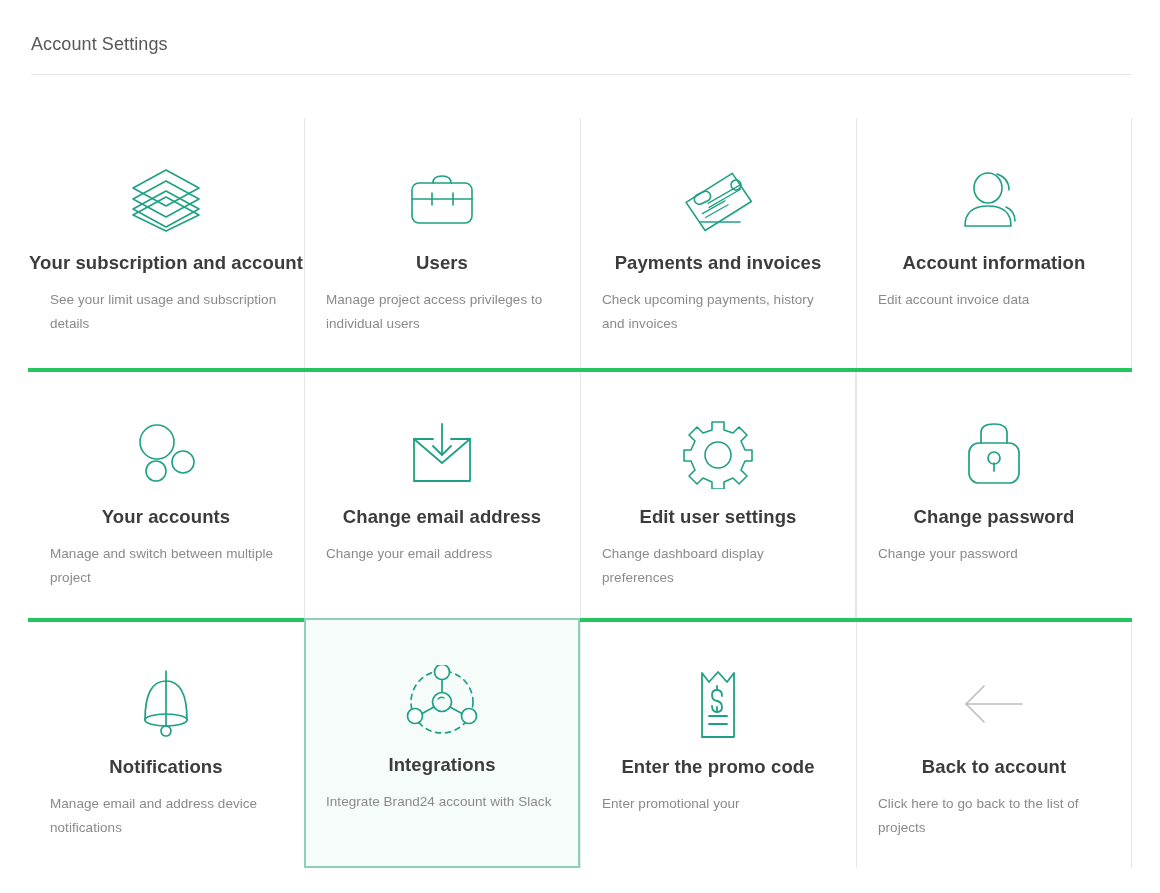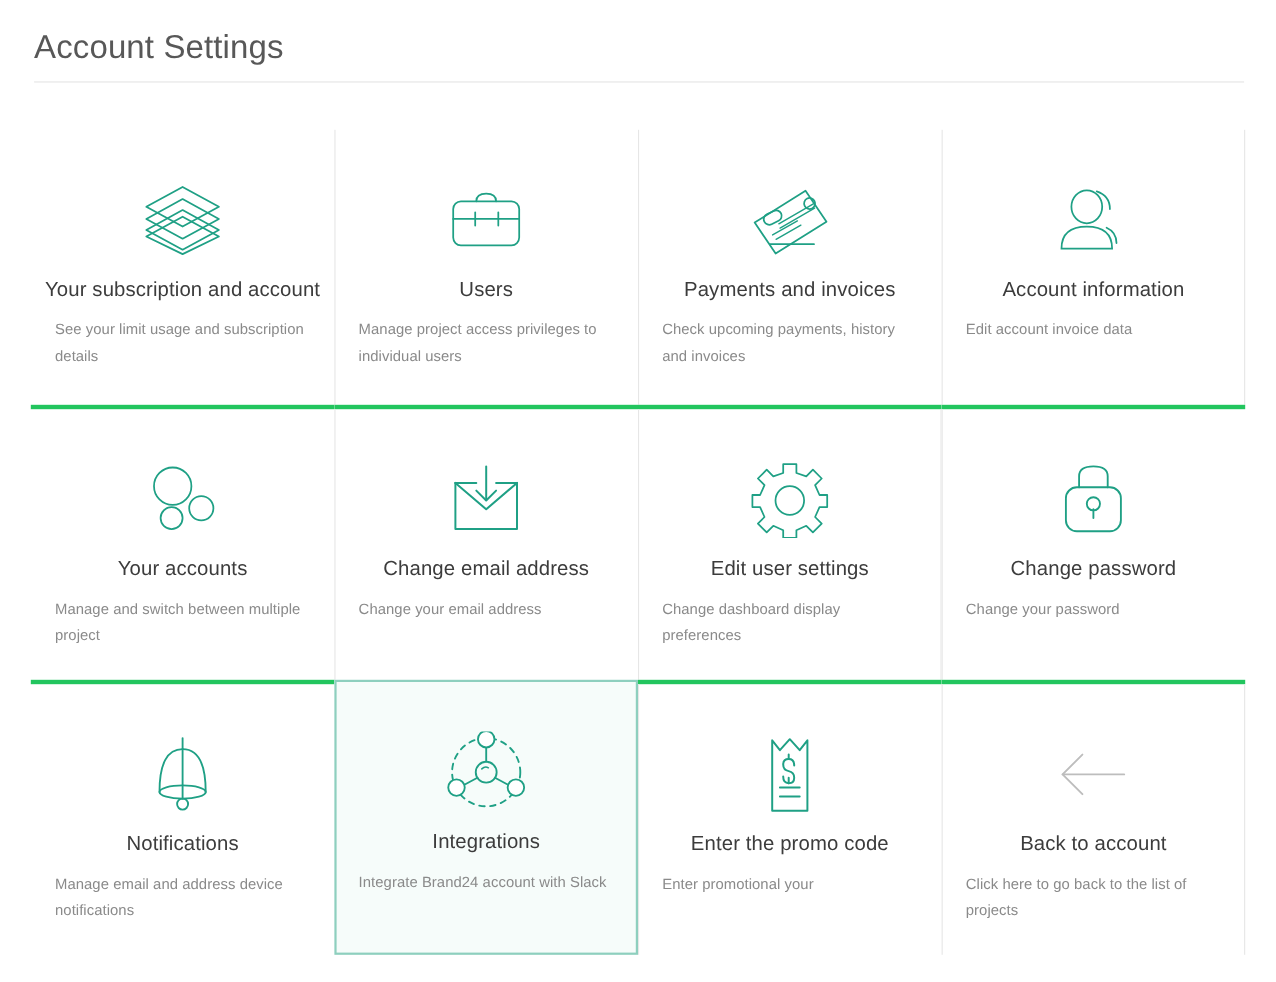--- a/index.html
+++ b/index.html
@@ -23,21 +23,21 @@
     position: absolute;
     left: 0;
     top: 0;
     width: 1160px;
     height: 76px;
   }
   .page-title {
     position: absolute;
     left: 31px;
     top: 28px;
-    font-size: 30px;
+    font-size: 18px;
     font-weight: 400;
     color: #585858;
     letter-spacing: 0.1px;
     line-height: 32px;
   }
   .header-rule {
     position: absolute;
     left: 31px;
     top: 74px;
     width: 1100px;
@@ -92,21 +92,21 @@
 
   .tile-icon {
     height: 92px;
     display: flex;
     align-items: center;
     justify-content: center;
   }
   .tile-title {
     margin-top: 4px;
     font-size: 18.5px;
-    font-weight: 400;
+    font-weight: 700;
     color: #3c3c3c;
     text-align: left;
     line-height: 26px;
     letter-spacing: 0.1px;
   }
   .tile-desc {
     margin-top: 12px;
     width: 232px;
     font-size: 13.5px;
     font-weight: 400;

